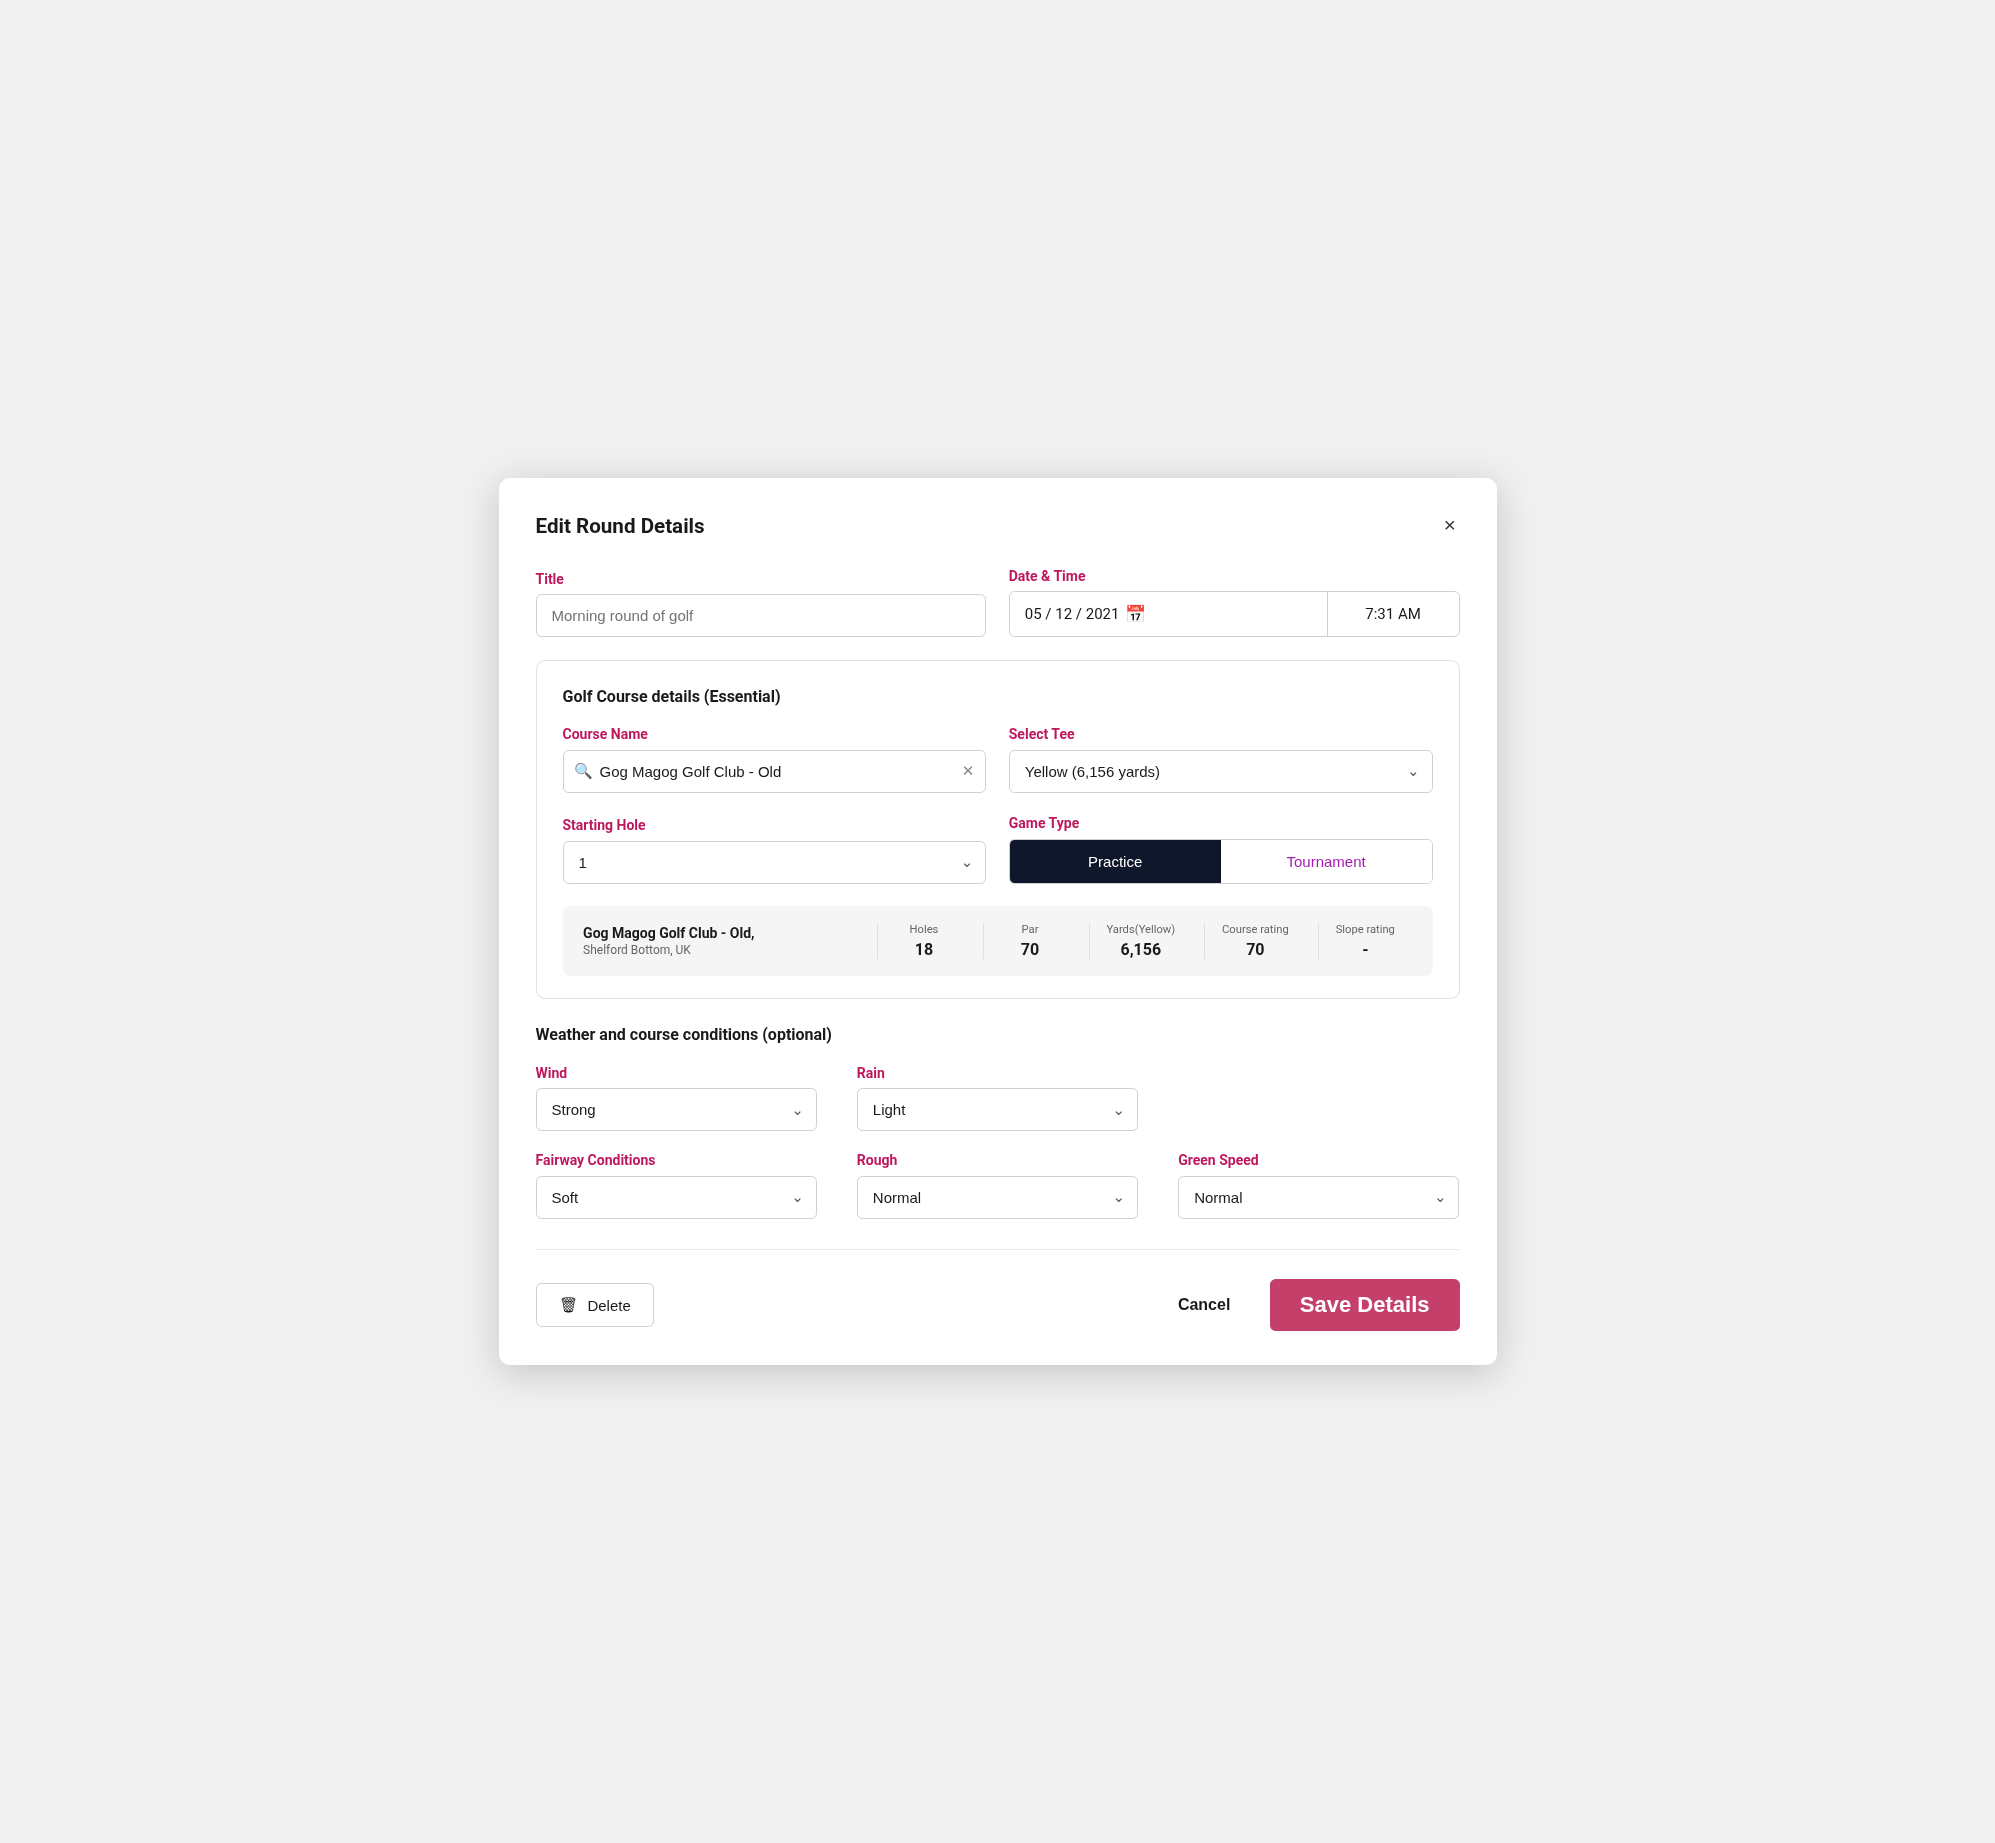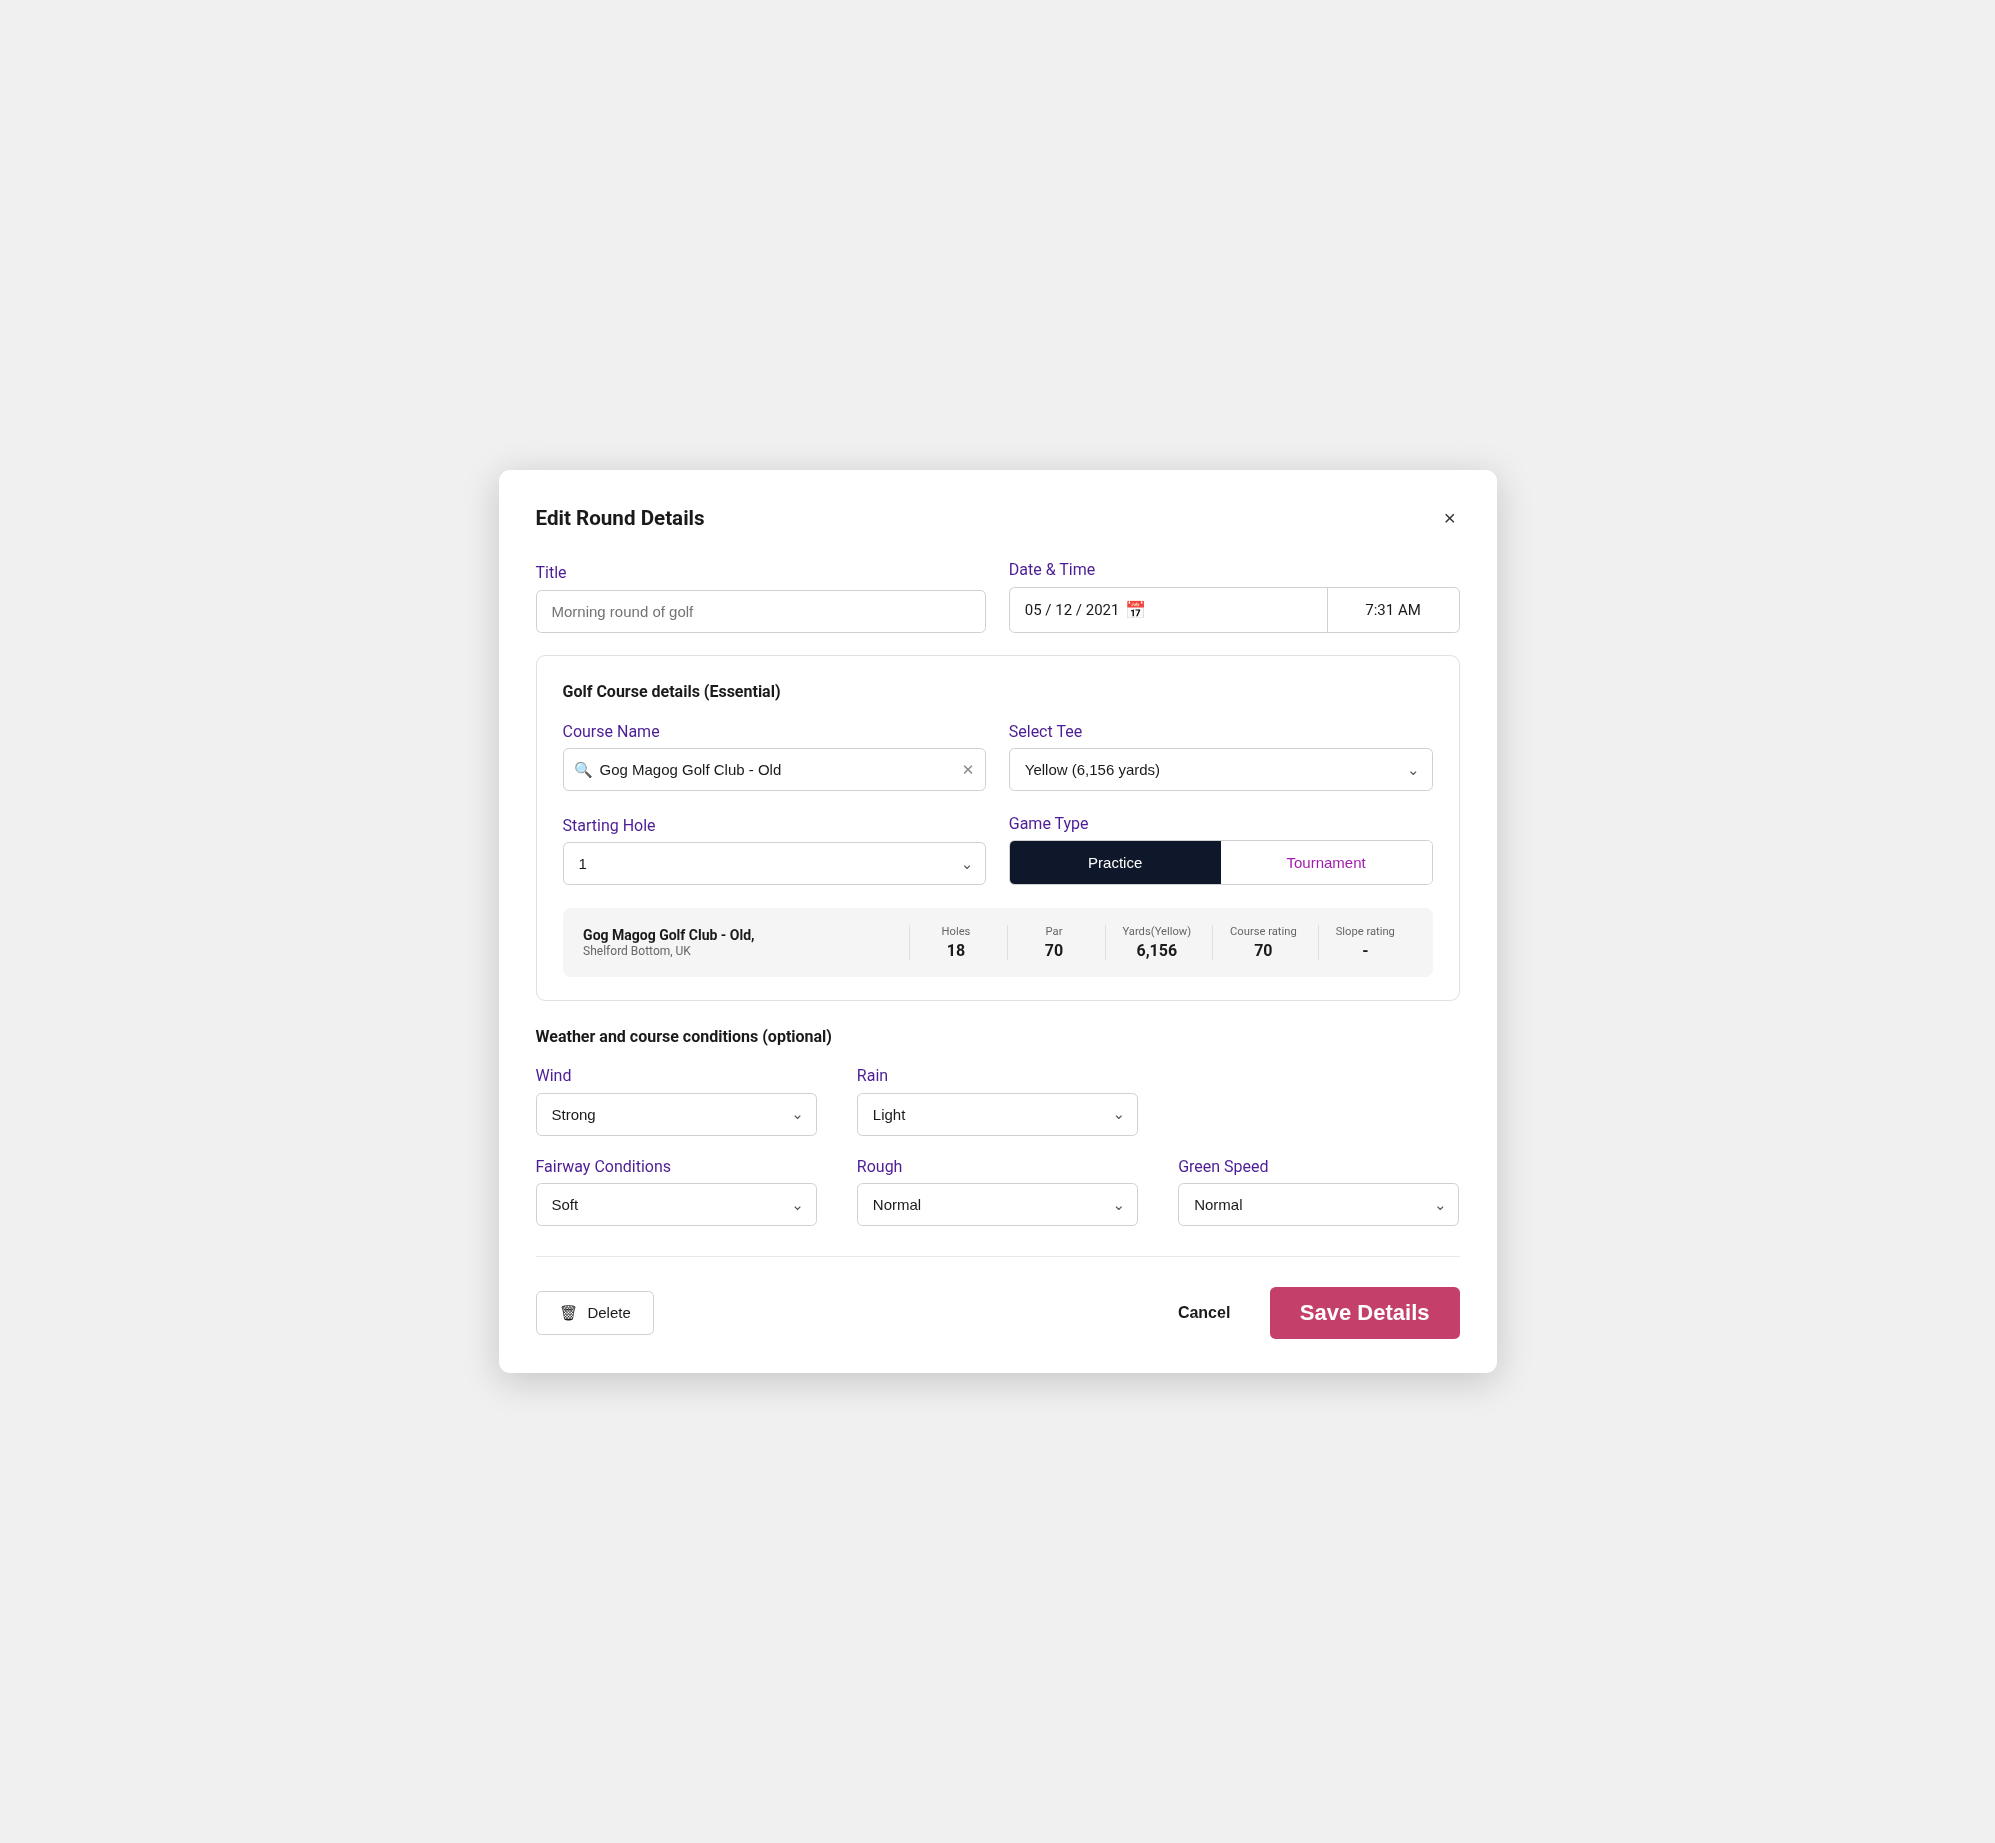--- a/index.html
+++ b/index.html
@@ -48,23 +48,23 @@
       align-items: flex-end;
     }
     .form-group {
       display: flex;
       flex-direction: column;
       gap: 7.5px;
     }
     .form-group.flex-1 { flex: 1; }
     .form-group.flex-date { flex: 1; }
     label {
-      font-size: 16px;
-      color: #4c1d95;
-      font-weight: 400;
+      font-size: 14px;
+      color: #be185d;
+      font-weight: 700;
     }
     .text-input {
       border: 1.4px solid #d0d0d0;
       border-radius: 5.6px;
       padding: 12px 15px;
       font-size: 15px;
       color: #737373;
       outline: none;
       width: 100%;
     }
@@ -183,21 +183,21 @@
     .toggle-btn.inactive {
       background: #fff;
       color: #a21caf;
     }
     .course-info-row {
       background: #f5f5f5;
       border-radius: 7.5px;
       padding: 17px 20.6px;
       display: flex;
       align-items: center;
-      gap: 4px;
+      gap: 12px;
       margin-top: 9.4px;
     }
     .course-info-name {
       flex: 1;
     }
     .course-info-name .bold { font-weight: 700; font-size: 14px; color: #1a1a1a; }
     .course-info-name .sub { font-size: 12px; color: #666; margin-top: 1.9px; }
     .course-stat {
       display: flex;
       flex-direction: column;

